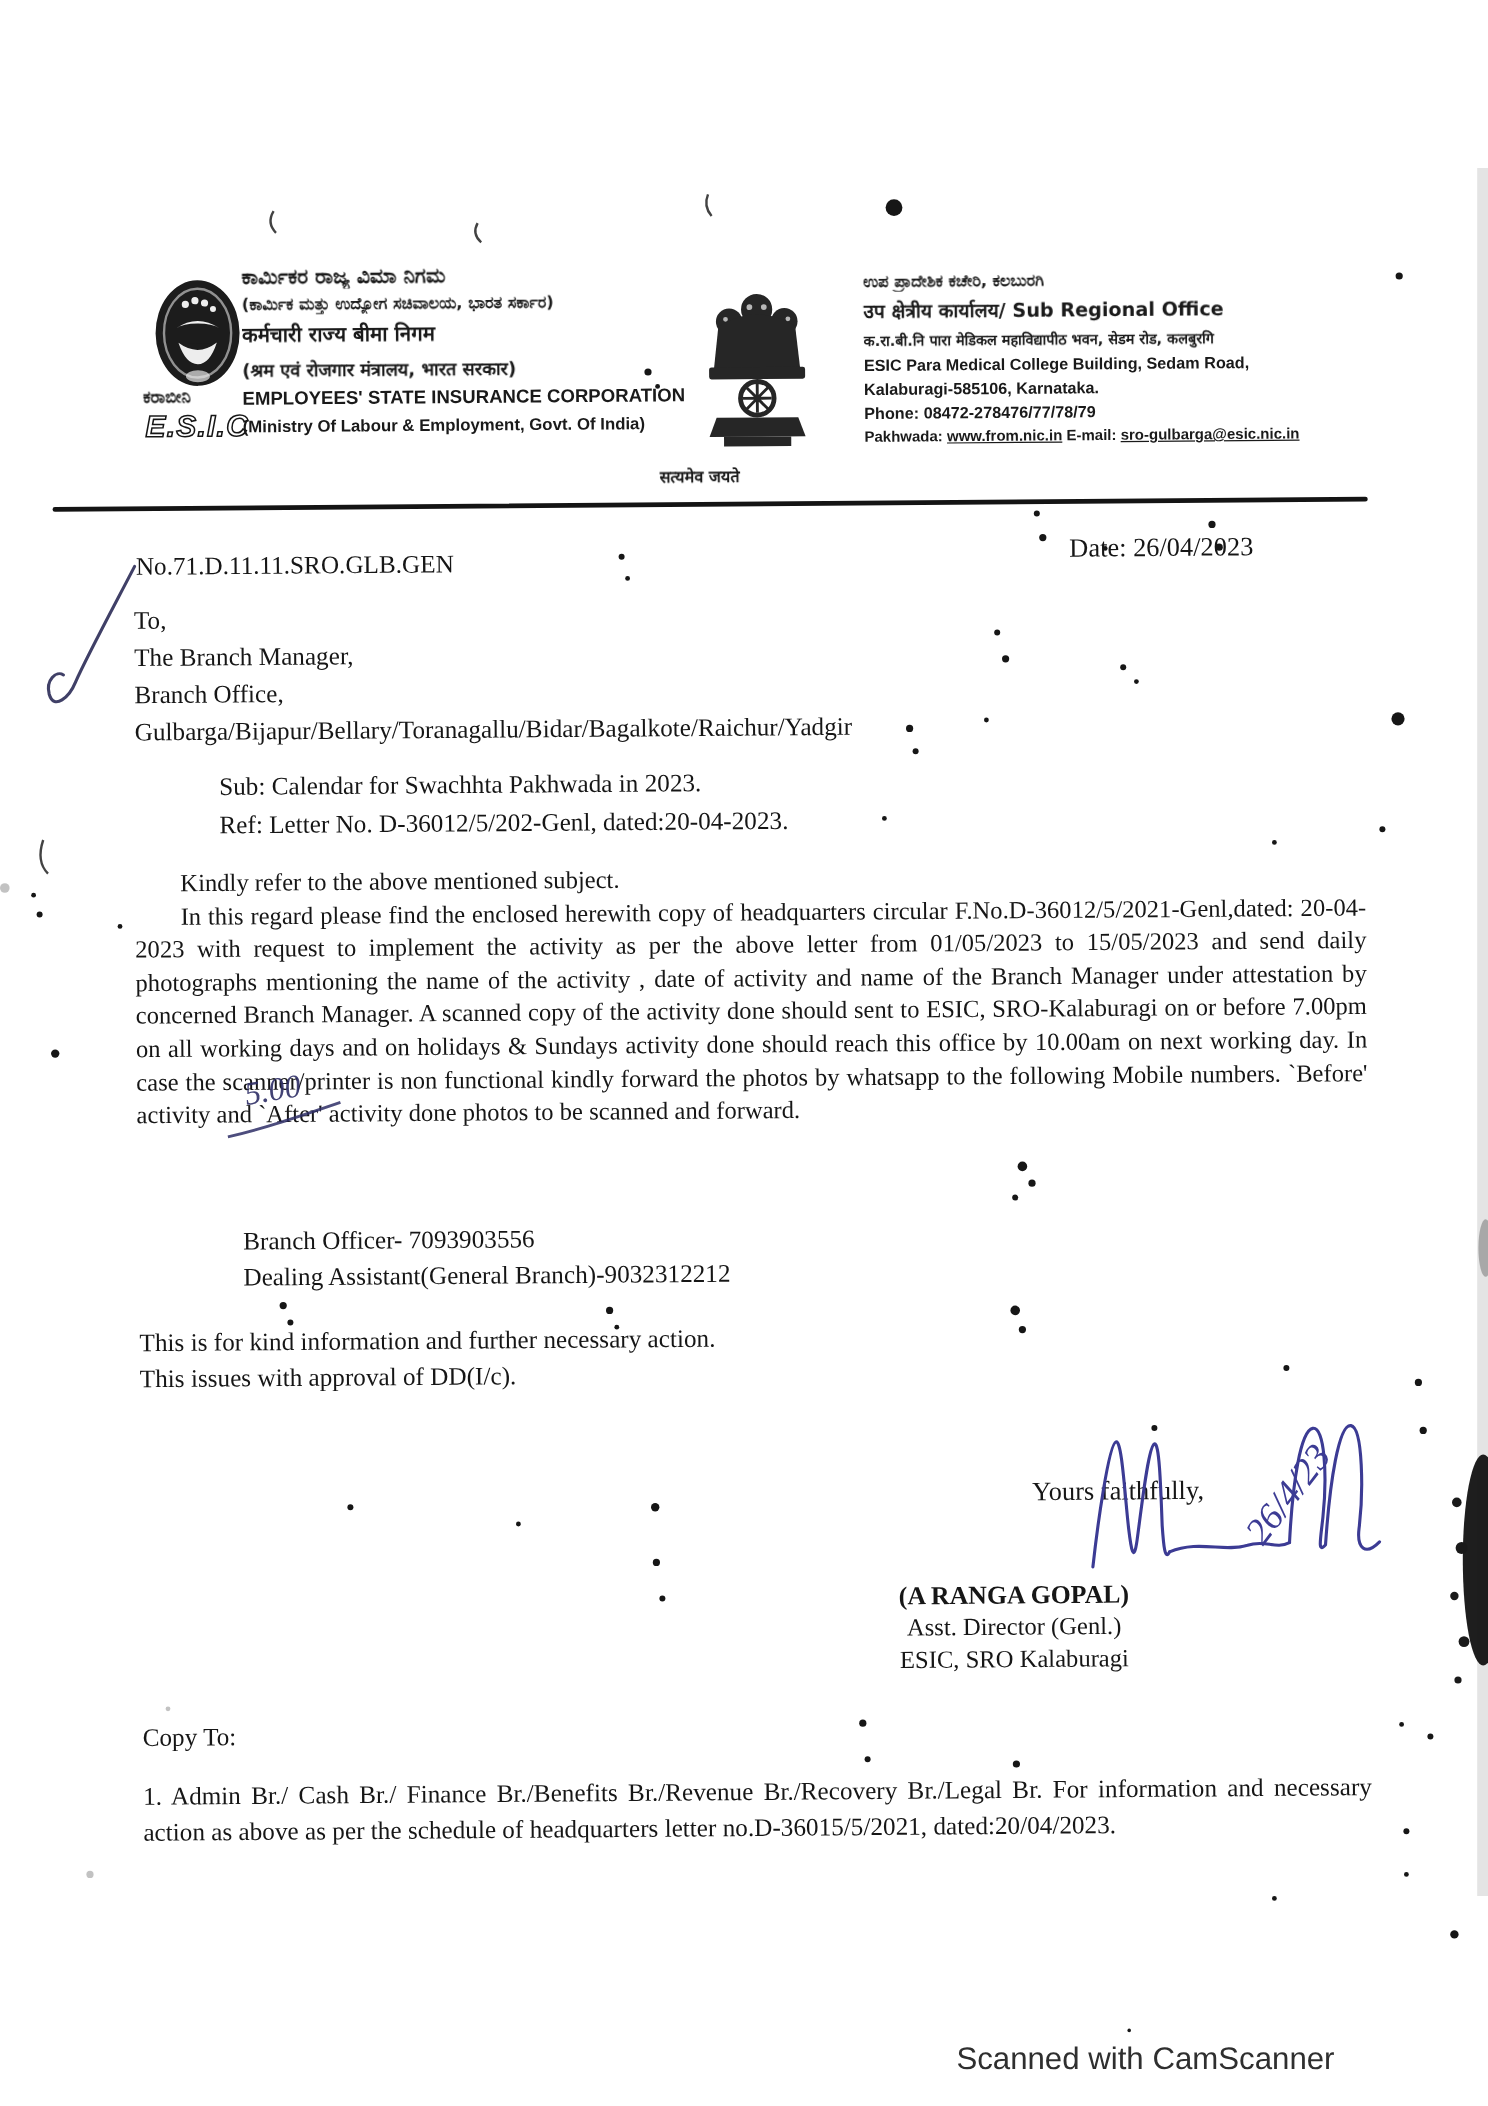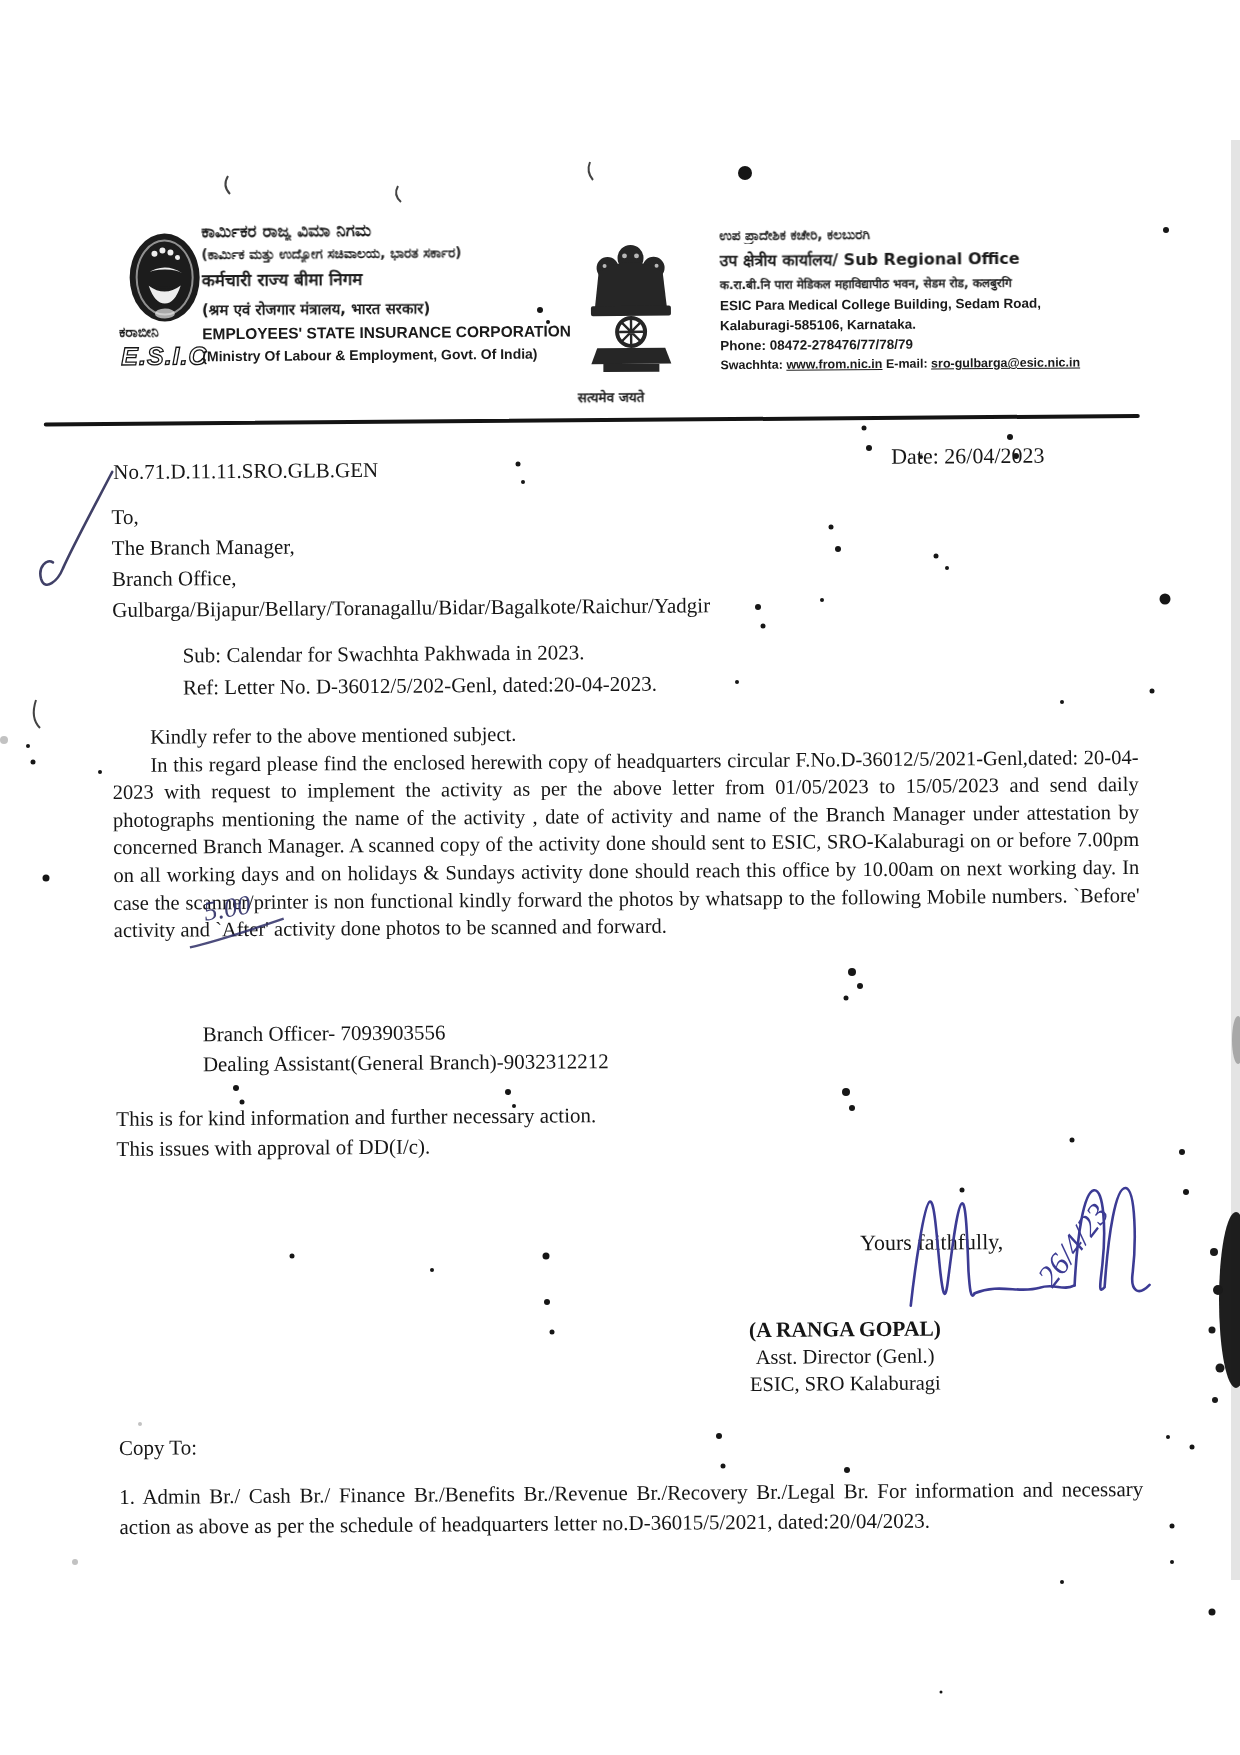--- a/index.html
+++ b/index.html
@@ -71,31 +71,31 @@
         <path d="M22,112 L90,112 L96,128 L16,128 Z"></path>
         <rect x="28" y="128" width="56" height="8"></rect>
       </g>
       <g fill="#f5f5f5" opacity=".7">
         <circle cx="50" cy="20" r="2.4"></circle>
           <circle cx="62" cy="20" r="2.4"></circle>
         <circle cx="30" cy="30" r="2"></circle>
           <circle cx="82" cy="30" r="2"></circle>
       </g>
     </svg>
-    <div class="abs scriptline b" style="left:580px;top:388px;width:115px;font-size:13.5px;font-family:'DejaVu Sans',sans-serif;">सत्यमेव जयते</div>
+    <div class="abs scriptline b" style="left:552px;top:388px;width:115px;font-size:13.5px;font-family:'DejaVu Sans',sans-serif;">सत्यमेव जयते</div>
 
     <div class="abs hr">
       <div class="scriptline b" style="font-size:13.5px;font-family:'DejaVu Sans',sans-serif;">ಉಪ ಪ್ರಾದೇಶಿಕ ಕಚೇರಿ, ಕಲಬುರಗಿ</div>
       <div class="scriptline b" style="font-size:16px;font-family:'DejaVu Sans',sans-serif;margin-top:4px;">उप क्षेत्रीय कार्यालय/ Sub Regional Office</div>
       <div class="scriptline b" style="font-size:12px;font-family:'DejaVu Sans',sans-serif;">क.रा.बी.नि पारा मेडिकल महाविद्यापीठ भवन, सेडम रोड, कलबुरगि</div>
       <div class="sans b" style="font-size:13.5px;">ESIC Para Medical College Building, Sedam Road,</div>
       <div class="sans b" style="font-size:13.5px;">Kalaburagi-585106, Karnataka.</div>
       <div class="sans b" style="font-size:13.5px;">Phone: 08472-278476/77/78/79</div>
       <div class="sans b" style="font-size:12.5px;">
-        <span>Swachhta:</span>
+        <span>Pakhwada:</span>
         <span class="u">www.from.nic.in</span>
         <span>E-mail:</span>
         <span class="u">sro-gulbarga@esic.nic.in</span>
       </div>
     </div>
 
     <div class="abs divider"></div>
 
     <div class="abs serif ink" style="left:115px;top:456px;font-size:21px;">No.71.D.11.11.SRO.GLB.GEN</div>
     <div class="abs serif ink" style="left:893px;top:446px;font-size:22px;">Date: 26/04/2023</div>
@@ -231,13 +231,14 @@
         <circle cx="1220" cy="1368" r="4.5" fill="#1a1a1a"></circle>
       <circle cx="1215" cy="1400" r="3" fill="#1a1a1a"></circle>
     </g>
     <g fill="#9a9a9a" opacity=".6">
       <circle cx="75" cy="1562" r="3"></circle>
         <circle cx="140" cy="1424" r="2"></circle>
         <circle cx="4" cy="740" r="4"></circle>
     </g>
   </svg>
 
+  <div class="abs footerline" style="left:797px;top:1700px;font-size:26px;">Scanned with CamScanner</div>
 </div>
 
 </body></html>

